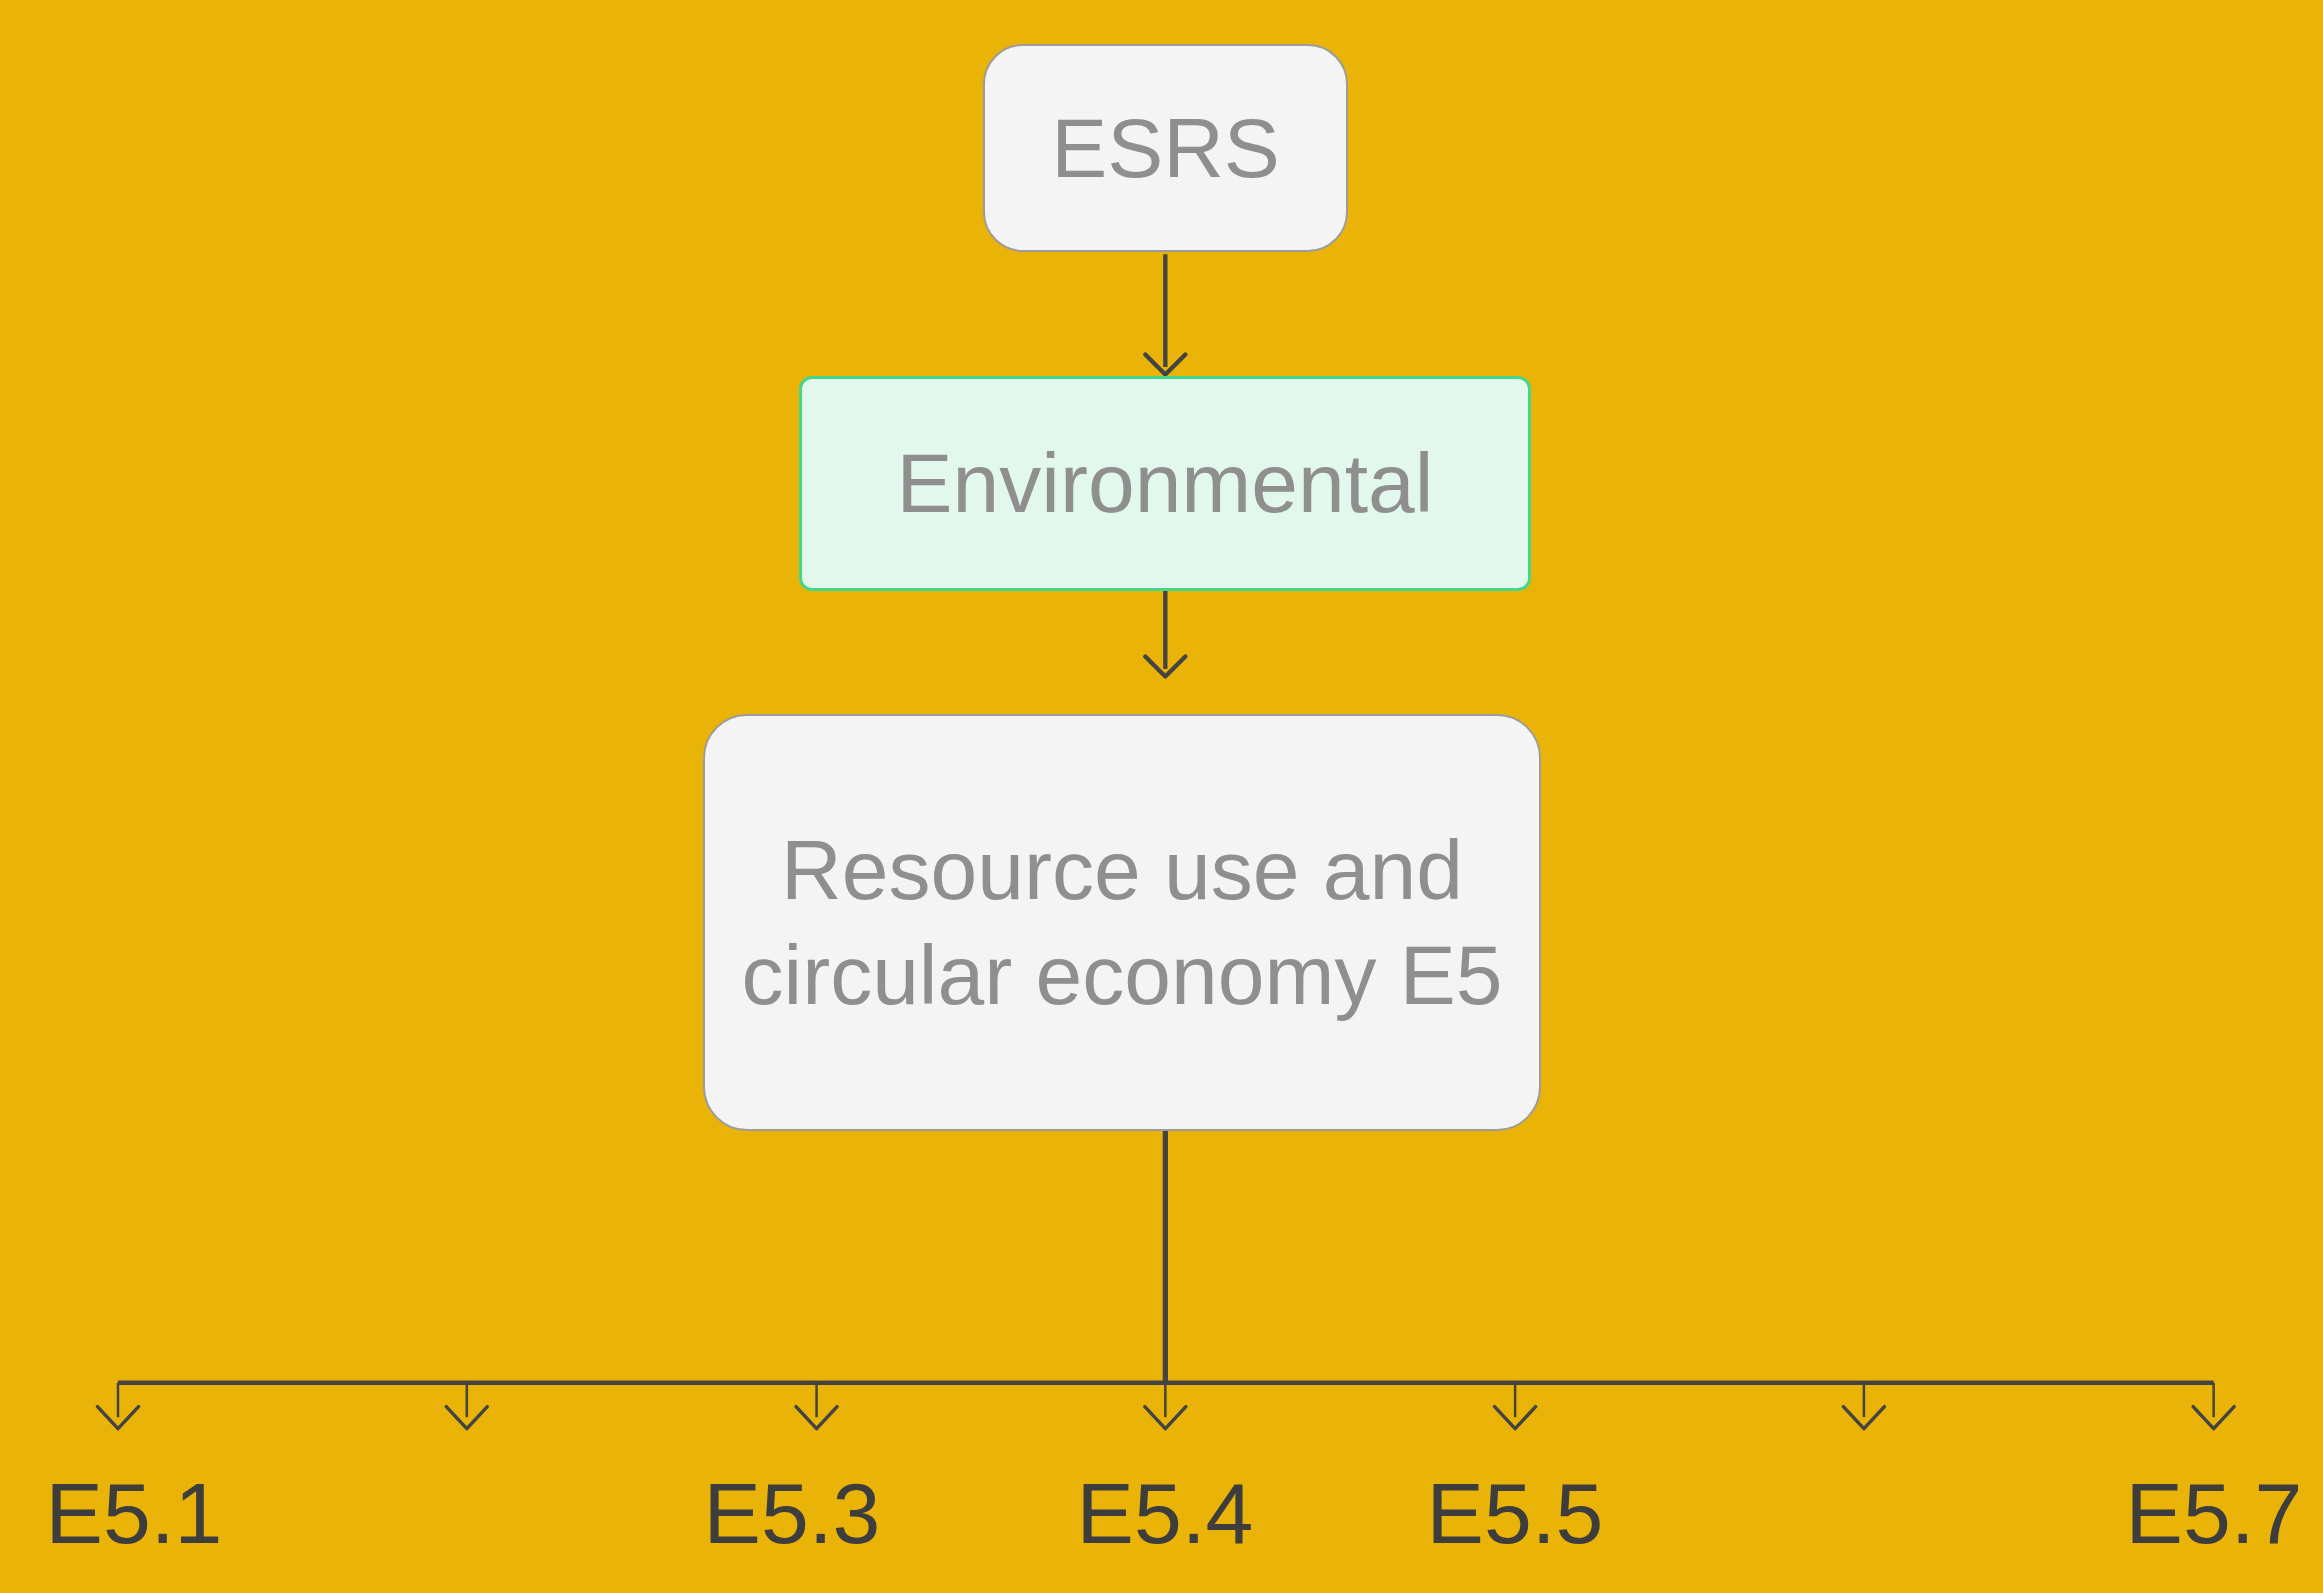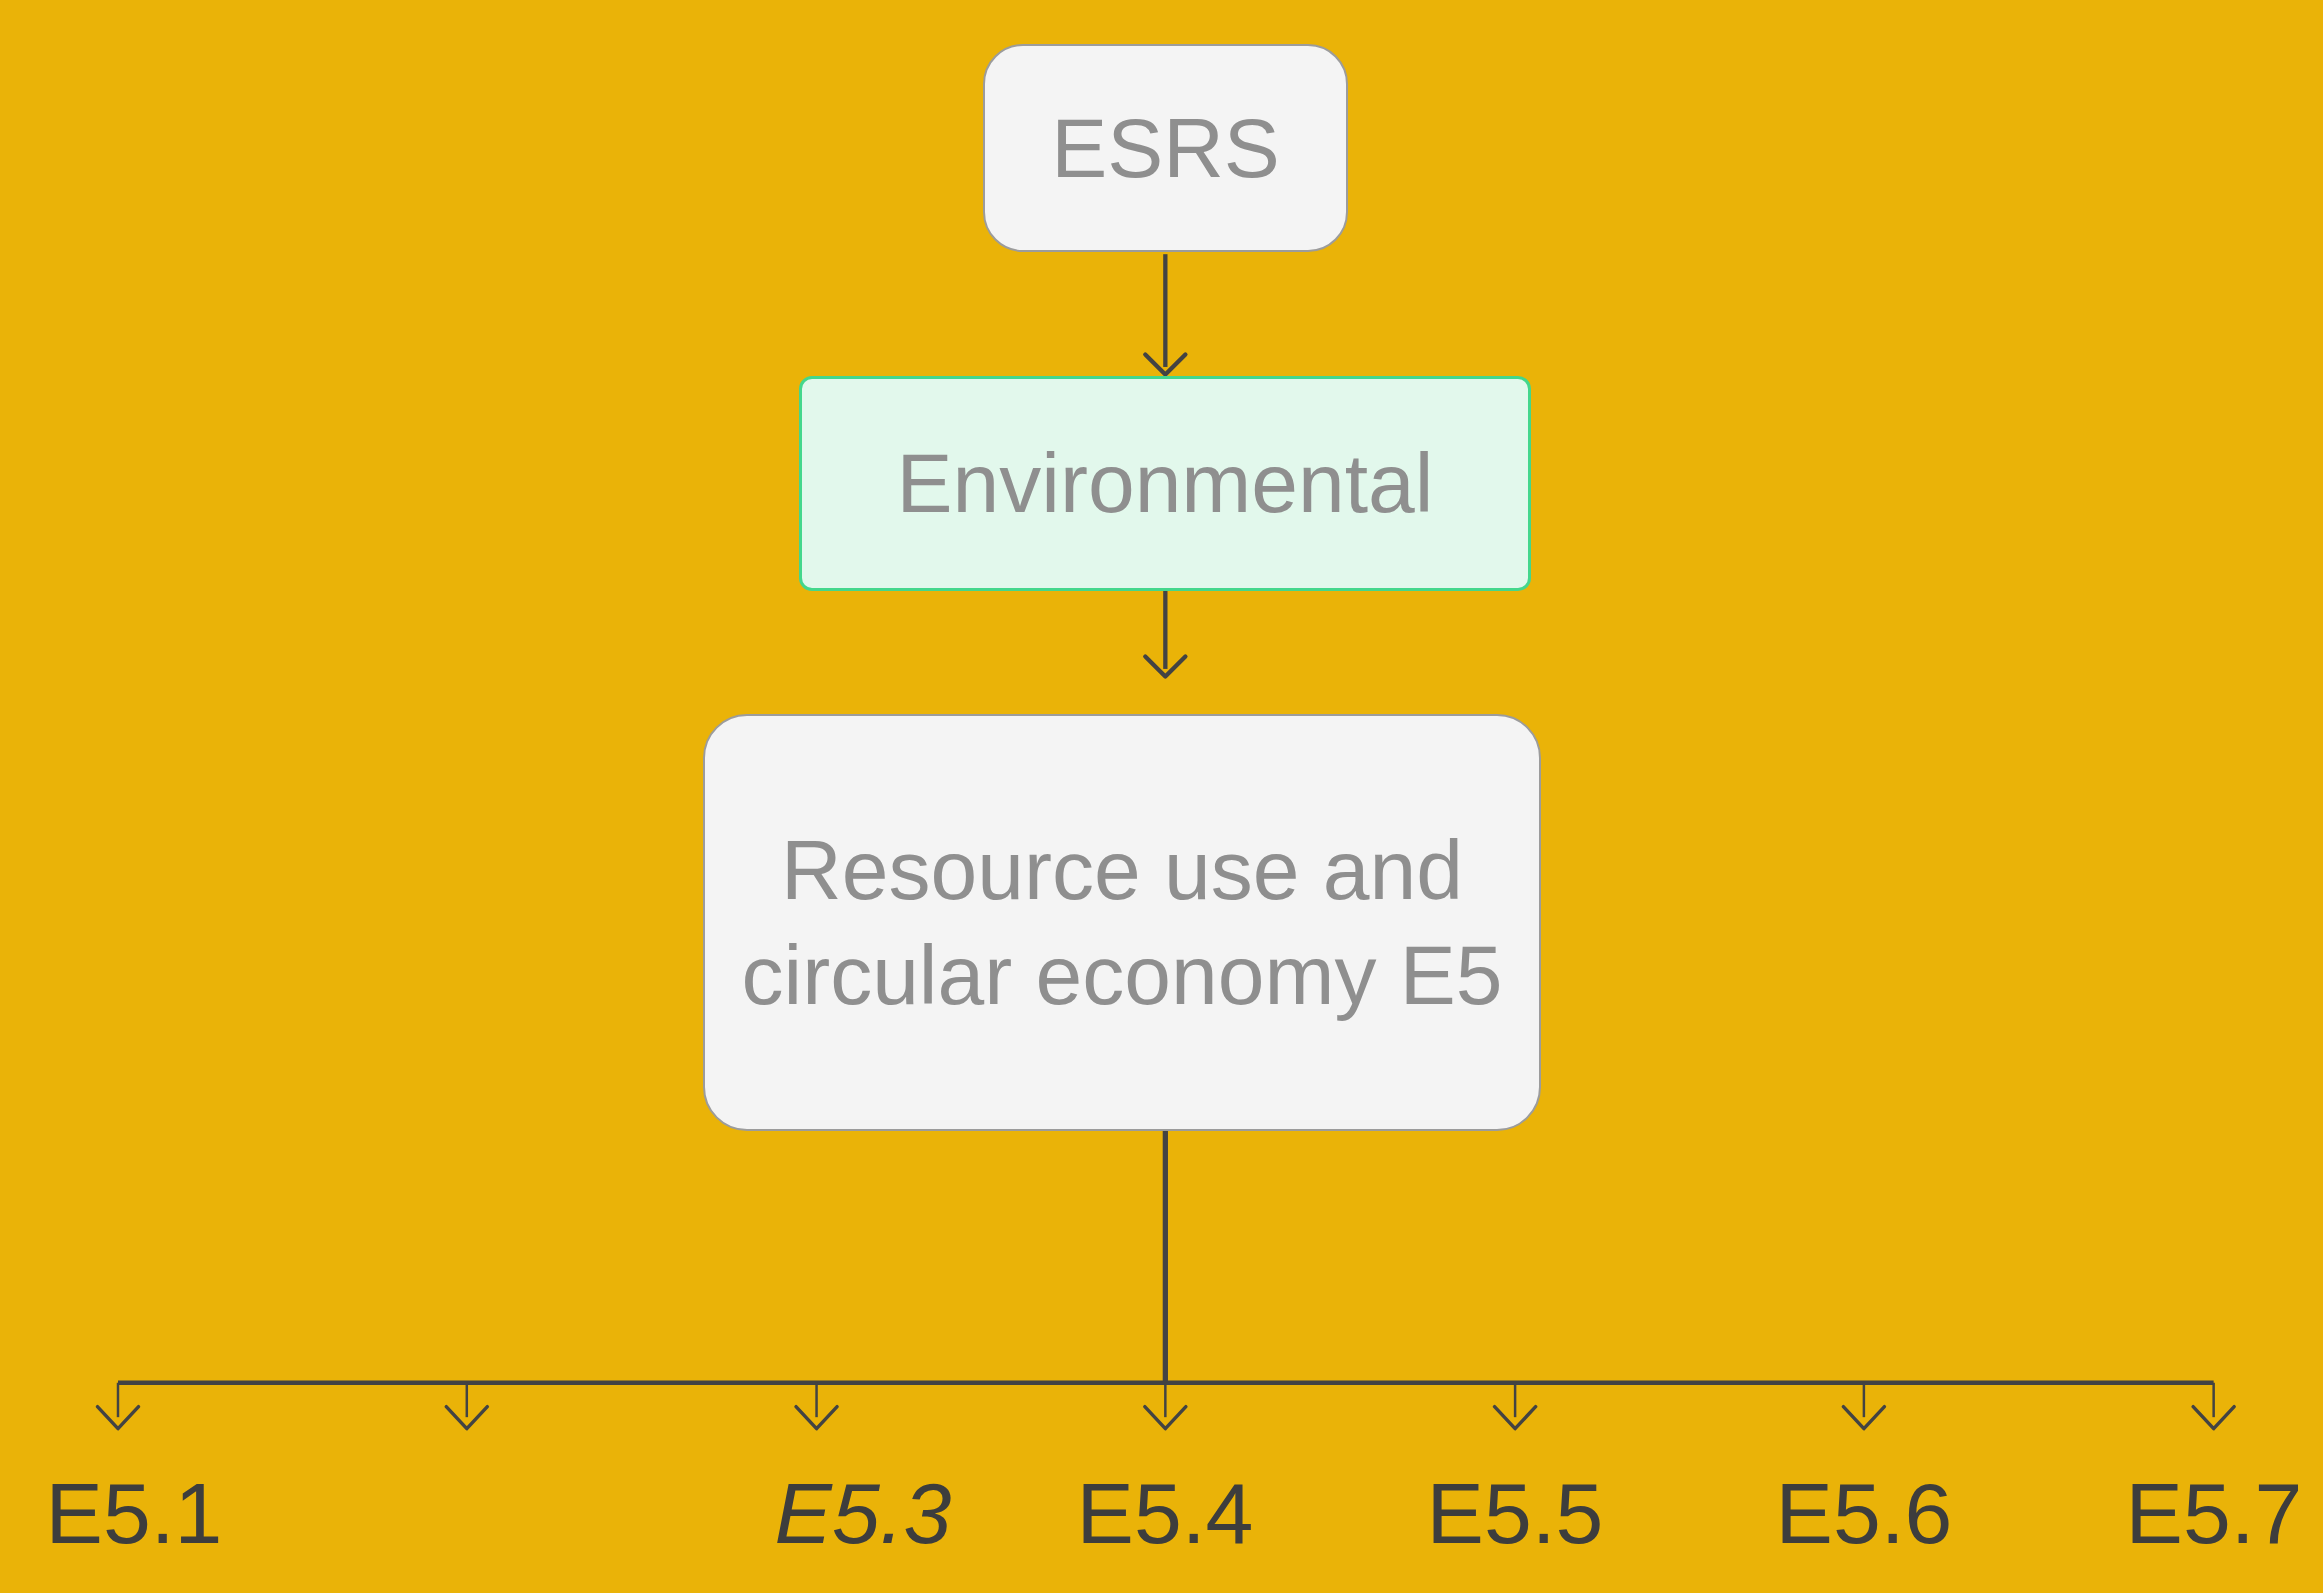--- a/index.html
+++ b/index.html
@@ -67,21 +67,21 @@
     position: absolute;
     top: 1470px;
     transform: translateX(-50%);
     color: var(--leaf-text, #3d3d3d);
     font-size: 86px;
     line-height: 1;
     white-space: nowrap;
   }
   .leaf-label--1 { left: 134px; }
   .leaf-label--2 { left: 466px; }
-  .leaf-label--3 { left: 863px; font-style: italic; }
+  .leaf-label--3 { left: 792px; }
   .leaf-label--4 { left: 1165px; }
   .leaf-label--5 { left: 1515px; }
   .leaf-label--6 { left: 1864px; }
   .leaf-label--7 { left: 2214px; }
 </style>
 </head>
 <body>
 
 <div class="canvas">
 
@@ -139,17 +139,16 @@
   </div>
 
   <div class="node node--plain node--topic">
     <span class="node-label">Resource use and circular economy E5</span>
   </div>
 
   <span class="leaf-label leaf-label--1">E5.1</span>
   <span class="leaf-label leaf-label--3">E5.3</span>
   <span class="leaf-label leaf-label--4">E5.4</span>
   <span class="leaf-label leaf-label--5">E5.5</span>
-  <span class="leaf-label leaf-label--6">E5.6</span>
   <span class="leaf-label leaf-label--7">E5.7</span>
 
 </div>
 
 
 </body></html>

